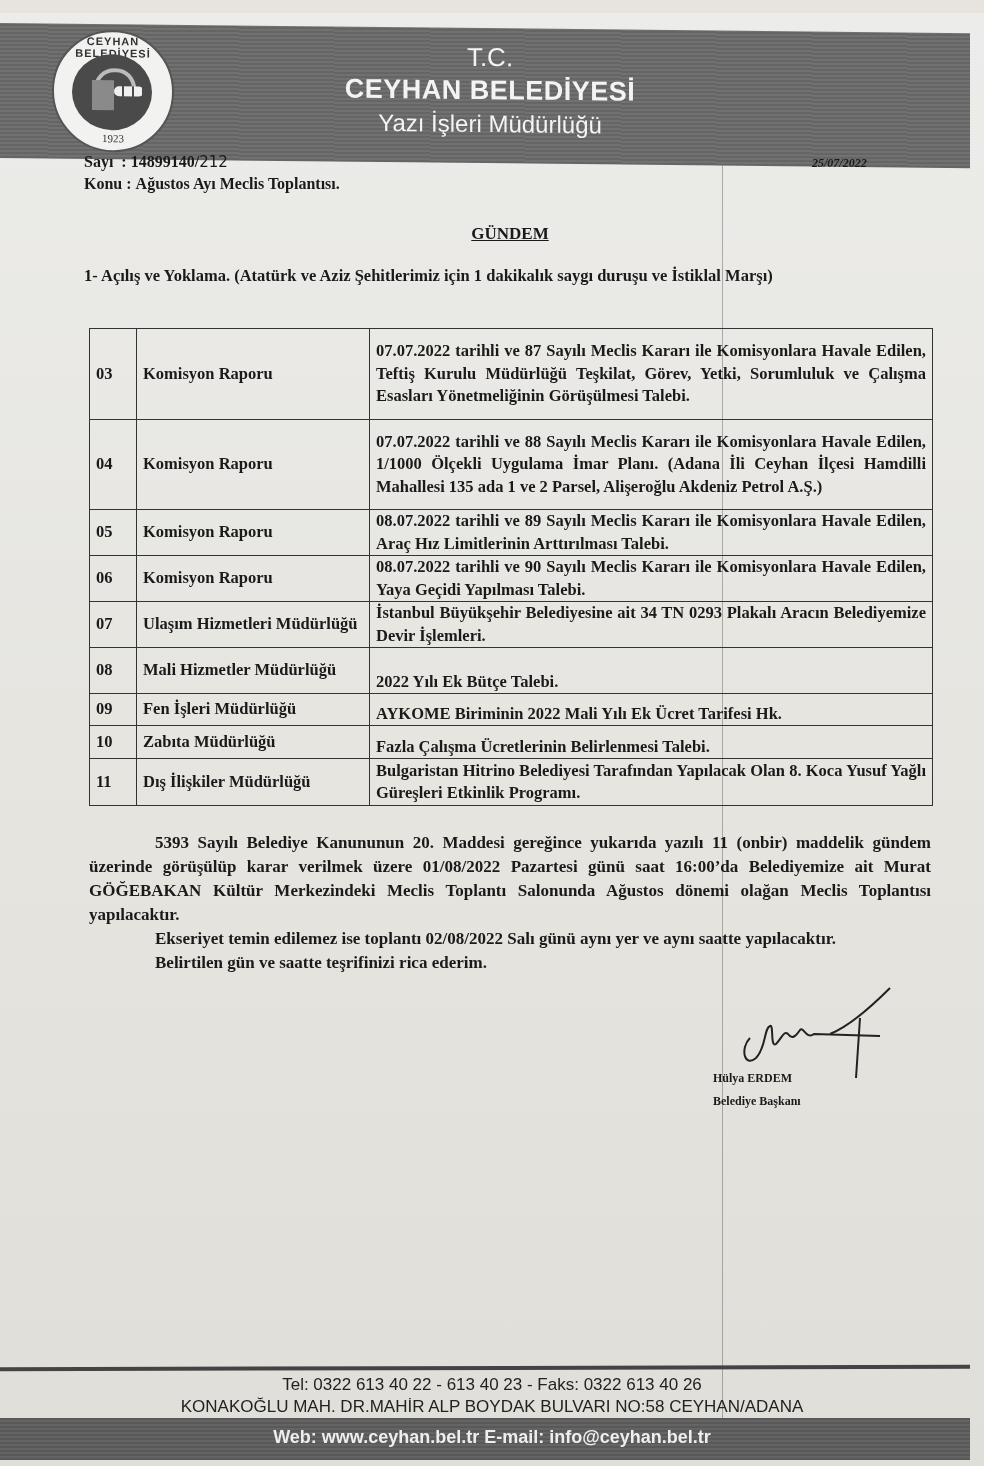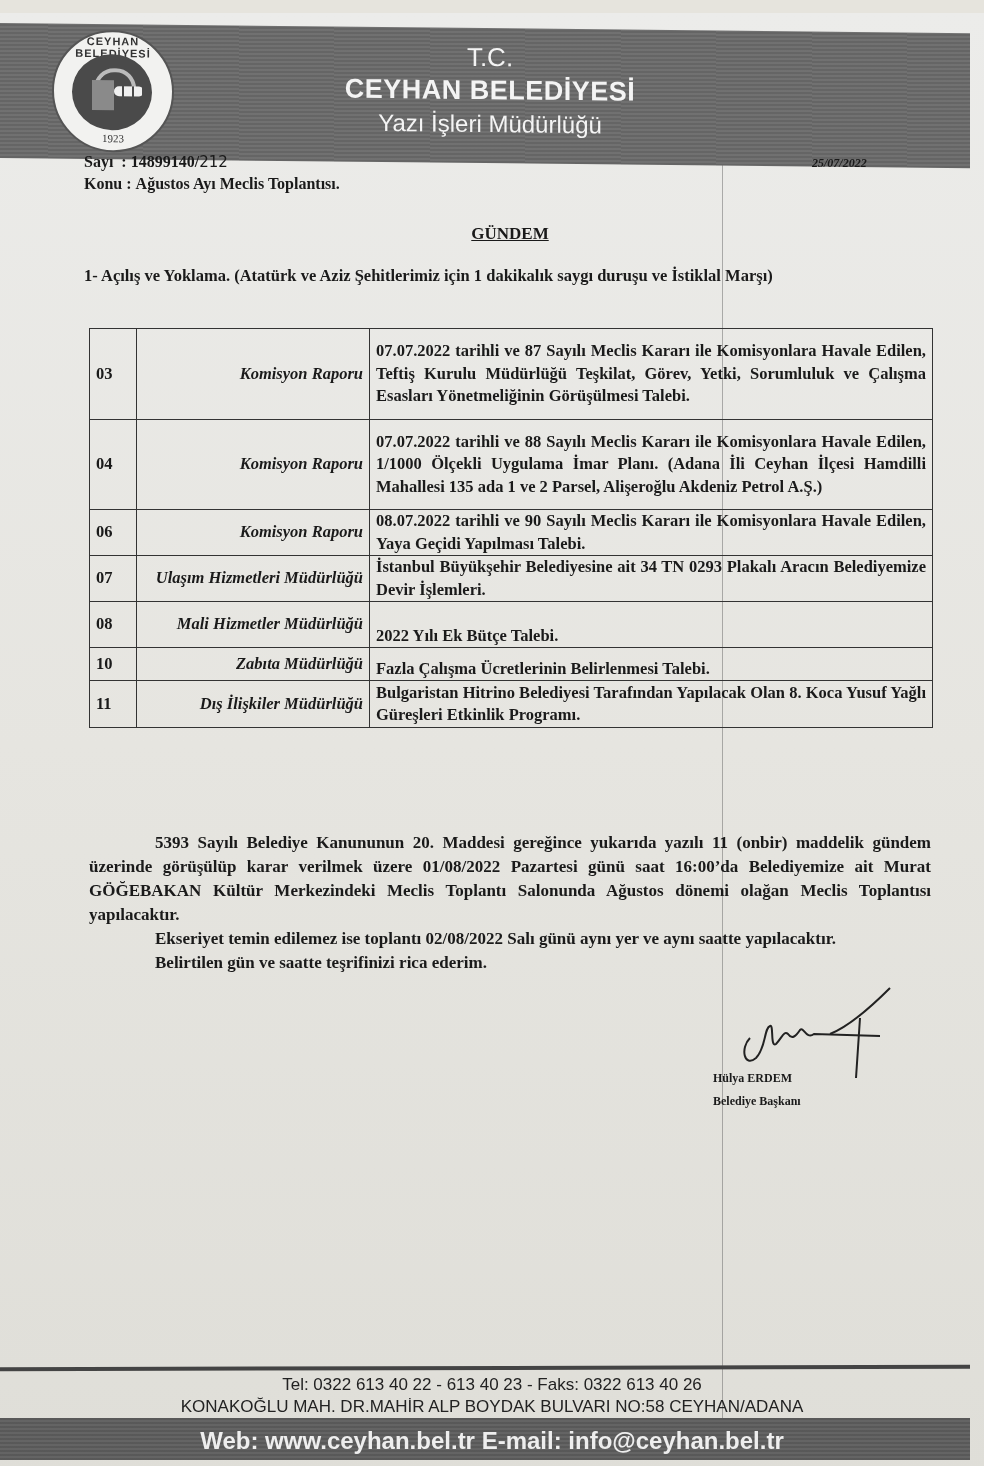--- a/index.html
+++ b/index.html
@@ -82,21 +82,21 @@
   }
   table.agenda {
     position: absolute; left: 89px; top: 315px; width: 844px;
     border-collapse: collapse; font-size: 16.5px; font-weight: bold;
   }
   table.agenda td {
     border: 1.5px solid #333; vertical-align: middle; padding: 0 6px;
     line-height: 22.5px;
   }
   td.c-no { width: 34px; text-align: left; padding-left: 12px; }
-  td.c-dept { width: 220px; text-align: right; font-style: italic; }
+  td.c-dept { width: 220px; text-align: left; }
   td.c-desc { text-align: justify; text-align-last: left; }
   td.c-desc.bottom { vertical-align: bottom; }
 
   .body-text {
     position: absolute; left: 89px; top: 818px; width: 842px;
     font-size: 17px; font-weight: bold; line-height: 24px; text-align: justify;
   }
   .body-text p { margin: 0; text-indent: 66px; }
   .sig {
     position: absolute; left: 730px; top: 965px; width: 180px; height: 100px;
@@ -112,21 +112,21 @@
     position: absolute; left: 0; width: 984px; top: 1361px; text-align: center;
     font-family: "Liberation Sans", sans-serif; font-size: 17px; line-height: 22px; color: #222;
   }
   .footer-band {
     position: absolute; left: 0; top: 1405px; width: 970px; height: 42px;
     background: #5e5e5e;
     background-image: repeating-linear-gradient(0deg, rgba(0,0,0,0.06) 0 2px, rgba(255,255,255,0.04) 2px 4px);
   }
   .footer-web {
     position: absolute; left: 0; width: 984px; top: 1414px; text-align: center;
-    font-family: "Liberation Sans", sans-serif; font-size: 24px; font-weight: bold; color: #eee;
+    font-family: "Liberation Sans", sans-serif; font-size: 18px; font-weight: bold; color: #eee;
   }
 </style>
 </head>
 <body>
 
 <div class="page">
   <div class="fold-line"></div>
 
   <div class="header-band">
     <div class="logo">
@@ -166,35 +166,45 @@
       <tr style="height:91px">
         <td class="c-no">03</td>
         <td class="c-dept">Komisyon Raporu</td>
         <td class="c-desc">07.07.2022 tarihli ve 87 Sayılı Meclis Kararı ile Komisyonlara Havale Edilen, Teftiş Kurulu Müdürlüğü Teşkilat, Görev, Yetki, Sorumluluk ve Çalışma Esasları Yönetmeliğinin Görüşülmesi Talebi.</td>
       </tr>
       <tr style="height:90px">
         <td class="c-no">04</td>
         <td class="c-dept">Komisyon Raporu</td>
         <td class="c-desc">07.07.2022 tarihli ve 88 Sayılı Meclis Kararı ile Komisyonlara Havale Edilen, 1/1000 Ölçekli Uygulama İmar Planı. (Adana İli Ceyhan İlçesi Hamdilli Mahallesi 135 ada 1 ve 2 Parsel, Alişeroğlu Akdeniz Petrol A.Ş.)</td>
       </tr>
+      <tr style="height:46px">
+        <td class="c-no">05</td>
+        <td class="c-dept">Komisyon Raporu</td>
+        <td class="c-desc">08.07.2022 tarihli ve 89 Sayılı Meclis Kararı ile Komisyonlara Havale Edilen, Araç Hız Limitlerinin Arttırılması Talebi.</td>
+      </tr>
       <tr style="height:45px">
         <td class="c-no">06</td>
         <td class="c-dept">Komisyon Raporu</td>
         <td class="c-desc">08.07.2022 tarihli ve 90 Sayılı Meclis Kararı ile Komisyonlara Havale Edilen, Yaya Geçidi Yapılması Talebi.</td>
       </tr>
       <tr style="height:45px">
         <td class="c-no">07</td>
         <td class="c-dept">Ulaşım Hizmetleri Müdürlüğü</td>
         <td class="c-desc">İstanbul Büyükşehir Belediyesine ait 34 TN 0293 Plakalı Aracın Belediyemize Devir İşlemleri.</td>
       </tr>
       <tr style="height:46px">
         <td class="c-no">08</td>
         <td class="c-dept">Mali Hizmetler Müdürlüğü</td>
         <td class="c-desc bottom">2022 Yılı Ek Bütçe Talebi.</td>
       </tr>
+      <tr style="height:32px">
+        <td class="c-no">09</td>
+        <td class="c-dept">Fen İşleri Müdürlüğü</td>
+        <td class="c-desc bottom">AYKOME Biriminin 2022 Mali Yılı Ek Ücret Tarifesi Hk.</td>
+      </tr>
       <tr style="height:33px">
         <td class="c-no">10</td>
         <td class="c-dept">Zabıta Müdürlüğü</td>
         <td class="c-desc bottom">Fazla Çalışma Ücretlerinin Belirlenmesi Talebi.</td>
       </tr>
       <tr style="height:47px">
         <td class="c-no">11</td>
         <td class="c-dept">Dış İlişkiler Müdürlüğü</td>
         <td class="c-desc">Bulgaristan Hitrino Belediyesi Tarafından Yapılacak Olan 8. Koca Yusuf Yağlı Güreşleri Etkinlik Programı.</td>
       </tr>

